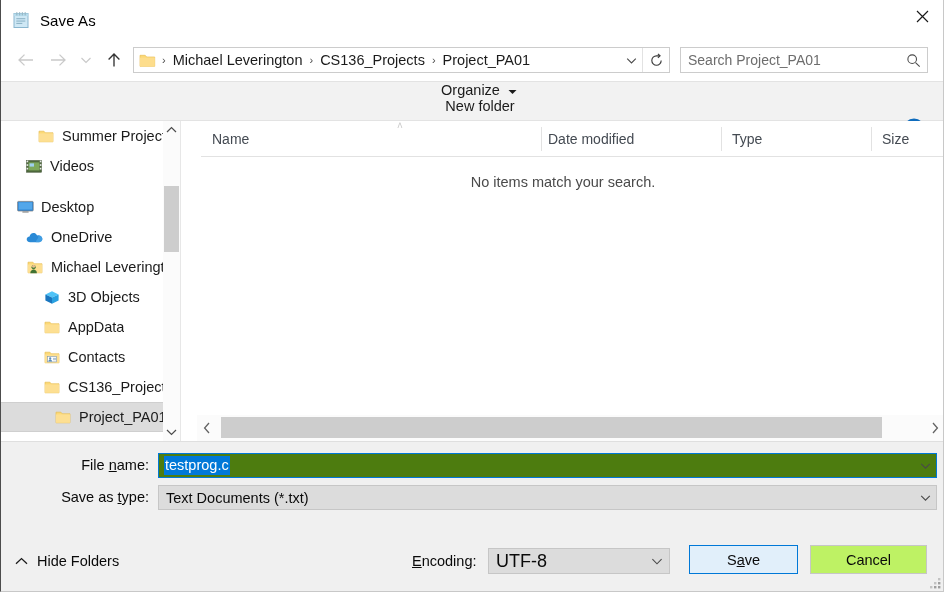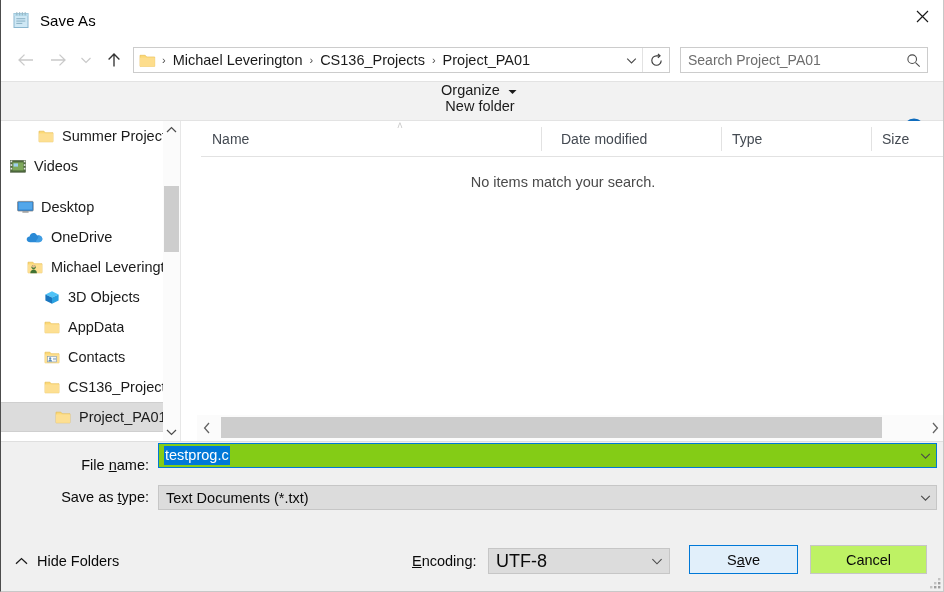--- a/index.html
+++ b/index.html
@@ -336,23 +336,23 @@
     font-size: 14.5px;
     color: #0a0a0a;
     text-align: right;
     white-space: nowrap;
   }
   #lbl-filename { left: 0; top: 15px; width: 148px; }
   #lbl-savetype { left: 0; top: 47px; width: 148px; }
 
   #filename-field {
     position: absolute;
-    left: 157px; top: 1px;
+    left: 157px; top: 11px;
     width: 779px; height: 25px;
-    background: #84cc16;
+    background: #4d7c0f;
     border: 1px solid #0078d7;
     box-sizing: border-box;
     display: flex; align-items: center;
   }
   #filename-value {
     margin-left: 5px;
     font-size: 14.5px;
     color: #ffffff;
     background: #0078d7;
     padding: 1px 1px 1px 1px;
@@ -587,21 +587,21 @@
       <div id="tree-list">
           <div class="tree-item" style="padding-left: 36px;">
             <span class="ti-icon">
               <svg width="16" height="15" viewBox="0 0 16 15">
                 <path d="M1,2.2 h4.9 l1.4,1.6 h7.7 v9.0 h-14 z" fill="#fcd975" stroke="#e7bd55" stroke-width="0.7"></path>
                 <path d="M1,4.4 h14 v8.4 h-14 z" fill="#fddf92"></path>
               </svg>
             </span>
             <span class="ti-label">Summer Project</span>
           </div>
-          <div class="tree-item" style="padding-left: 8px;">
+          <div class="tree-item" style="padding-left: 24px;">
             <span class="ti-icon">
               <svg width="16" height="15" viewBox="0 0 16 15">
                 <rect x="0.6" y="1.6" width="14.8" height="11.6" fill="#4f6a3d" stroke="#3b4f2e" stroke-width="0.6"></rect>
                 <rect x="2.6" y="3.4" width="10.8" height="8" fill="#7ea85b"></rect>
                 <rect x="3.6" y="4.4" width="4.4" height="3.2" fill="#9fd0f0"></rect>
                 <rect x="0.6" y="1.6" width="1.6" height="1.7" fill="#e9e9e9"></rect>
                 <rect x="0.6" y="5.2" width="1.6" height="1.7" fill="#e9e9e9"></rect>
                 <rect x="0.6" y="8.8" width="1.6" height="1.7" fill="#e9e9e9"></rect>
                 <rect x="13.8" y="1.6" width="1.6" height="1.7" fill="#e9e9e9"></rect>
                 <rect x="13.8" y="5.2" width="1.6" height="1.7" fill="#e9e9e9"></rect>
@@ -710,21 +710,21 @@
       </div>
     </div>
     <div id="sidebar-splitter"></div>
 
     <div id="listpane">
       <div id="colheader">
         <div id="sortmark">˄</div>
       <div class="colcell" style="left: 0px; width: 340px;">
             <span>Name</span>
           </div>
-          <div class="colcell" style="left: 349px; width: 180px;">
+          <div class="colcell" style="left: 336px; width: 180px;">
             <span>Date modified</span>
           </div>
           <div class="coldiv" style="left: 340px;"></div>
           <div class="colcell" style="left: 520px; width: 150px;">
             <span>Type</span>
           </div>
           <div class="coldiv" style="left: 520px;"></div>
           <div class="colcell" style="left: 670px; width: 74px;">
             <span>Size</span>
           </div>

